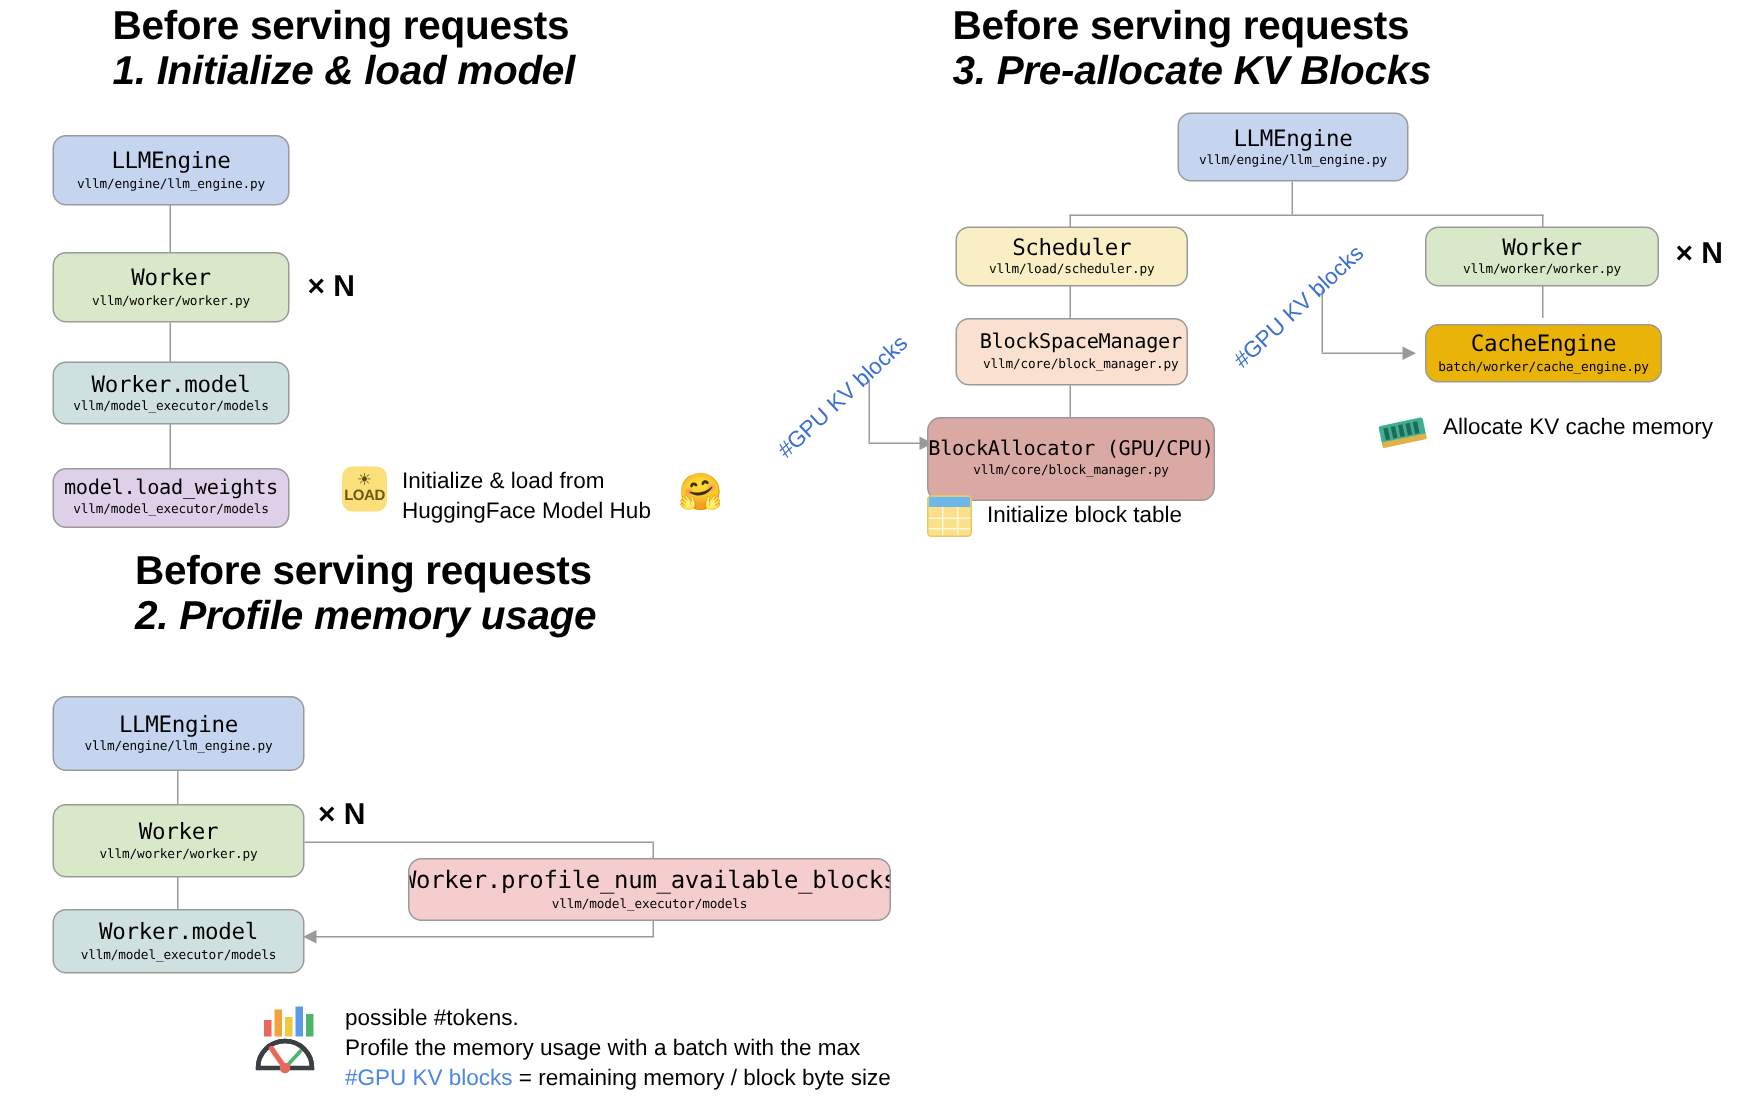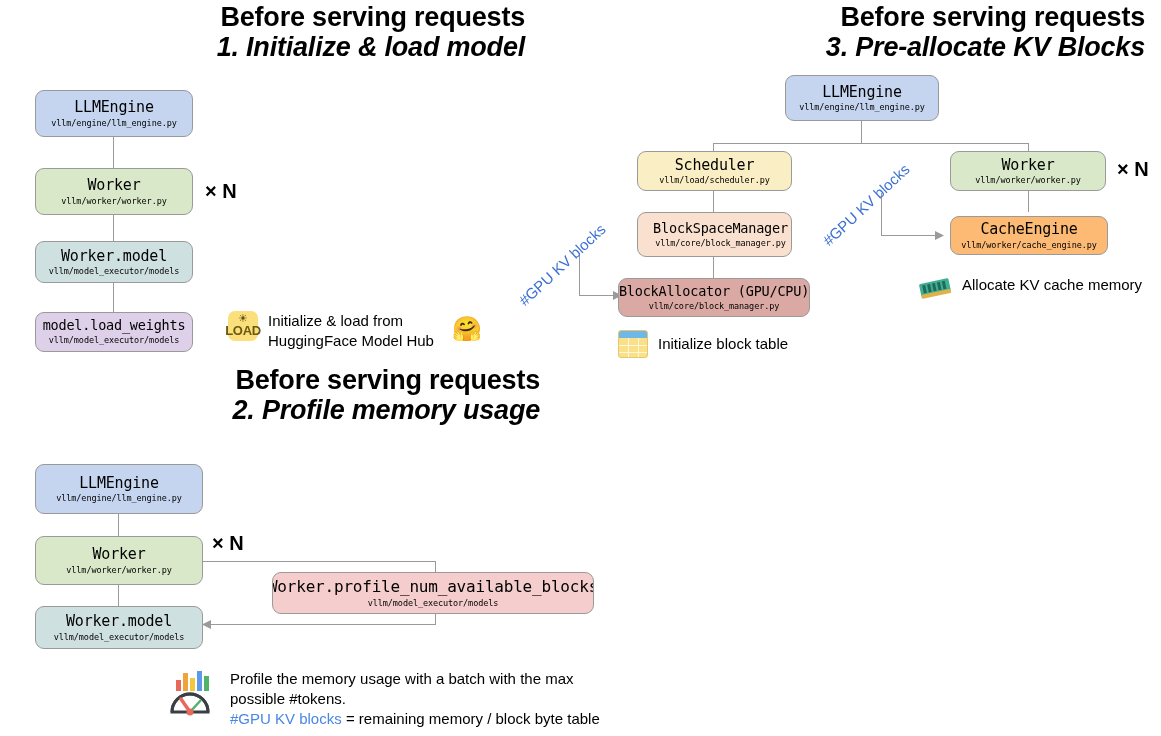--- a/index.html
+++ b/index.html
@@ -17,21 +17,21 @@
   }
   .canvas {
     position: absolute;
     left: 0; top: 0;
     width: 1161px;
     height: 736px;
   }
   
   .heading {
     position: absolute;
-    text-align: right;
+    text-align: left;
     line-height: 1.12;
     white-space: nowrap;
   }
   .heading .line1 {
     display: block;
     font-size: 27px;
     font-weight: 700;
     letter-spacing: -0.2px;
   }
   .heading .line2 {
@@ -113,21 +113,21 @@
     border-radius: 7px;
     background: #fadf7a;
     display: flex; flex-direction: column;
     align-items: center; justify-content: center;
     flex: none;
   }
   .icon-load .burst {
     font-size: 11px; line-height: 8px; color: #5a4a12;
   }
   .icon-load .ltxt {
-    font-size: 13px; font-weight: 700; color: #6b5813;
+    font-size: 10px; font-weight: 700; color: #6b5813;
     letter-spacing: -0.3px; margin-top: 1px;
     font-family: "Liberation Sans", sans-serif;
   }
   .icon-hf { font-size: 24px; line-height: 1; flex: none; }
   .icon-table {
     width: 30px; height: 28px; flex: none;
     border-radius: 3px; overflow: hidden;
     background: #fbe08a;
     position: relative;
     border: 1px solid #e8c766;
@@ -240,24 +240,24 @@
       <rect x="22" y="10" width="5" height="13" fill="#f0c93c"></rect>
       <rect x="29" y="3" width="5" height="20" fill="#5a9ae8"></rect>
       <rect x="36" y="8" width="5" height="15" fill="#4fb36b"></rect>
       <path d="M4 44 A18 18 0 0 1 40 44 Z" fill="#ffffff" stroke="#3a3f45" stroke-width="3"></path>
       <path d="M4 44 A18 18 0 0 1 40 44" fill="none" stroke="#3a3f45" stroke-width="3"></path>
       <line x1="22" y1="44" x2="33" y2="32" stroke="#4fb36b" stroke-width="2.5"></line>
       <line x1="22" y1="44" x2="13" y2="31" stroke="#e8685a" stroke-width="3.5" stroke-linecap="round"></line>
       <circle cx="22" cy="44" r="3.5" fill="#e8685a"></circle>
     </svg>
     <div style="margin-top:1px;">
+      <div class="ltext">possible #tokens.</div>
       <div class="ltext">Profile the memory usage with a batch with the max</div>
-      <div class="ltext">possible #tokens.</div>
       <div class="ltext">
-        <span class="kvblue">#GPU KV blocks</span><span> = remaining memory / block byte table</span>
+        <span class="kvblue">#GPU KV blocks</span><span> = remaining memory / block byte size</span>
       </div>
     </div>
   </div>
 
   <div class="heading" style="left:635px; top:2px; width:510px;">
     <span class="line1">Before serving requests</span>
     <span class="line2">3. Pre-allocate KV Blocks</span>
   </div>
 
   <div class="line-v" style="left:861px; top:121px; height:22px;"></div>
@@ -290,34 +290,34 @@
   <div class="node" style="left:637px; top:151px; width:155px; height:40px; background:#faeec4;text-align:center;">
     <span class="title">Scheduler</span>
     <span class="path">vllm/load/scheduler.py</span>
   </div>
 
   <div class="node" style="left:637px; top:212px; width:155px; height:45px; background:#fae0cf;padding-left:12px;">
     <span class="title" style="font-size:13.5px;">BlockSpaceManager</span>
     <span class="path">vllm/core/block_manager.py</span>
   </div>
 
-  <div class="node" style="left:618px; top:278px; width:192px; height:39px; background:#dba9a3;">
+  <div class="node" style="left:618px; top:278px; width:192px; height:56px; background:#dba9a3;">
     <span class="title" style="font-size:13.5px;">BlockAllocator (GPU/CPU)</span>
     <span class="path">vllm/core/block_manager.py</span>
   </div>
 
   <div class="node" style="left:950px; top:151px; width:156px; height:40px; background:#d8e8c8;">
     <span class="title">Worker</span>
     <span class="path">vllm/worker/worker.py</span>
   </div>
   <div class="xn" style="left:1117px; top:158px;">× N</div>
 
-  <div class="node" style="left:950px; top:216px; width:158px; height:39px; background:#fdba74;">
+  <div class="node" style="left:950px; top:216px; width:158px; height:39px; background:#eab308;">
     <span class="title">CacheEngine</span>
-    <span class="path">vllm/worker/cache_engine.py</span>
+    <span class="path">batch/worker/cache_engine.py</span>
   </div>
 
   <div class="rot-label" style="left:527px; top:292px; transform: rotate(-43deg);">#GPU KV blocks</div>
   <div class="rot-label" style="left:831px; top:232px; transform: rotate(-43deg);">#GPU KV blocks</div>
 
   <div class="legend" style="left:618px; top:330px; align-items:center;justify-content:space-between;">
     <div class="icon-table">
       <div class="thead"></div>
       <div class="gl-v" style="left:9px;"></div>
       <div class="gl-v" style="left:19px;"></div>

